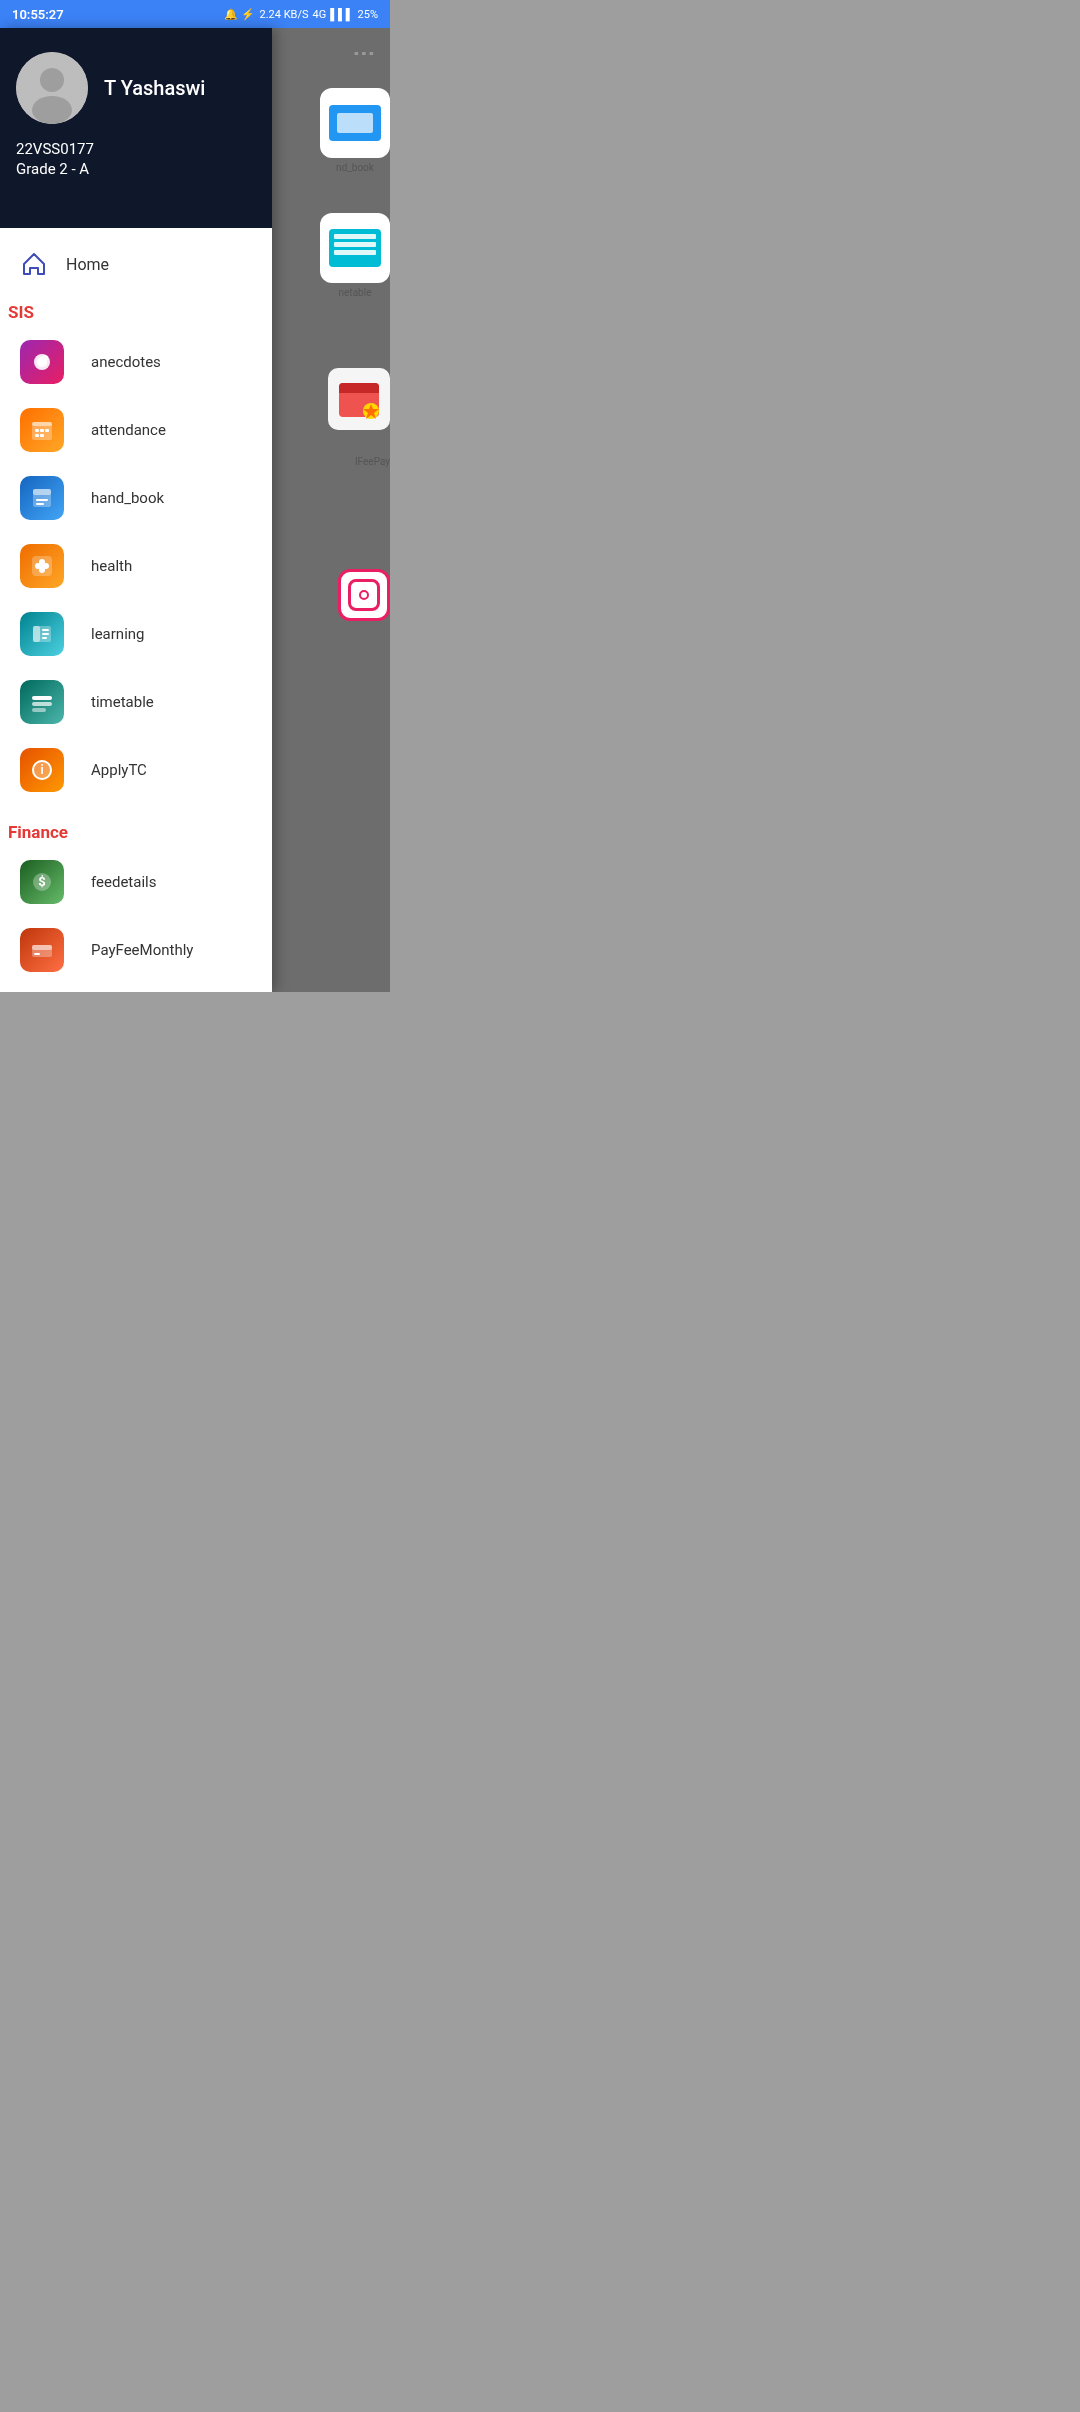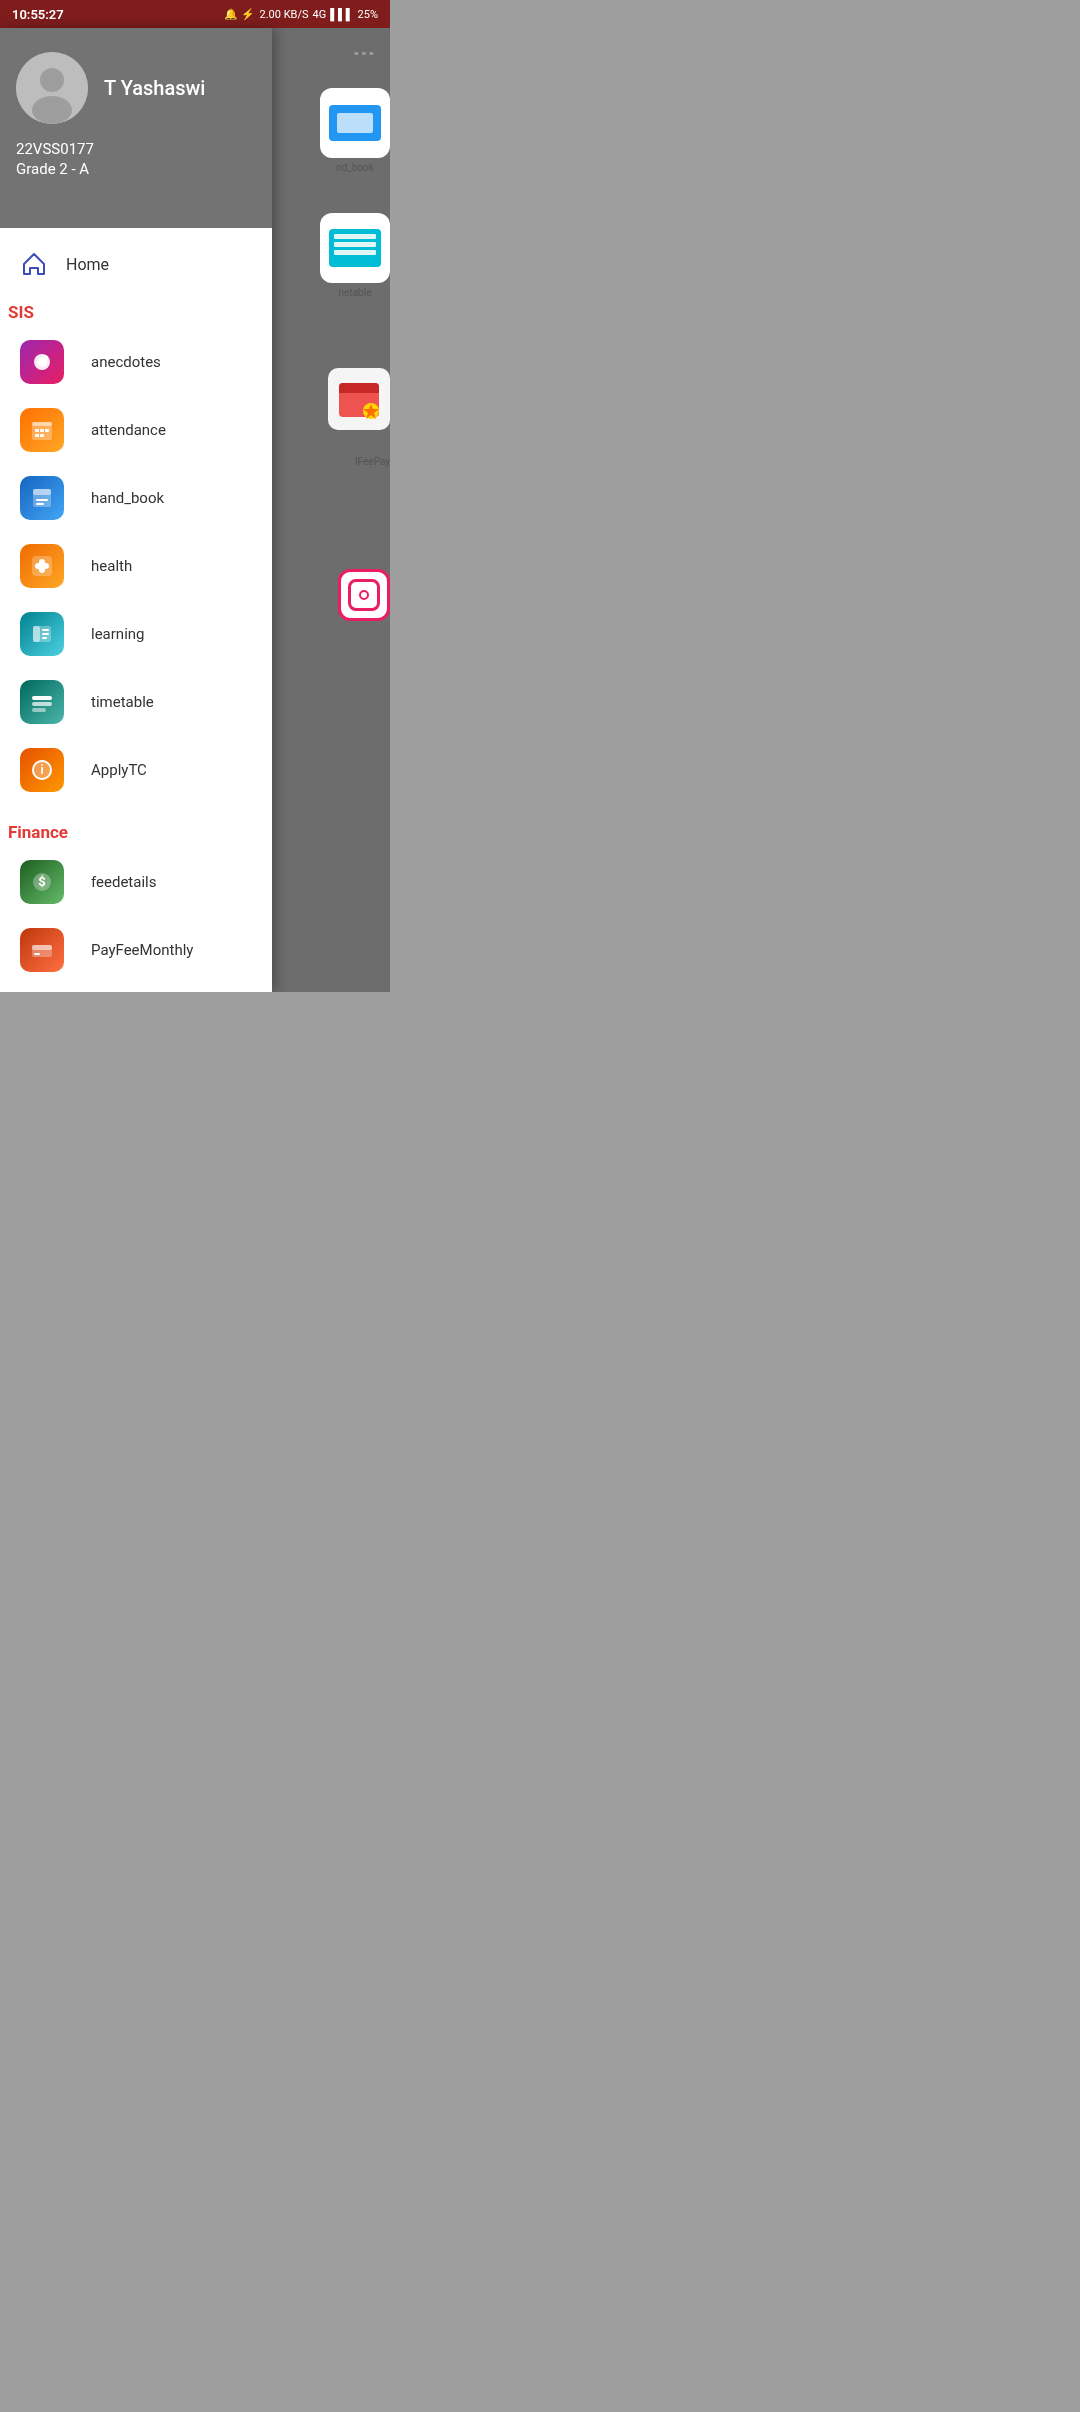--- a/index.html
+++ b/index.html
@@ -8,21 +8,21 @@
       width: 390px;
       min-height: 870px;
       font-family: 'Roboto', Arial, sans-serif;
       background: #9e9e9e;
       position: relative;
       overflow-x: hidden;
     }
 
     
     .status-bar {
-      background: #7f1d1d;
+      background: #3b82f6;
       color: white;
       display: flex;
       justify-content: space-between;
       align-items: center;
       padding: 6px 12px;
       font-size: 12px;
       height: 28px;
     }
     .status-left { font-weight: 600; font-size: 13px; }
     .status-right { display: flex; align-items: center; gap: 4px; font-size: 11px; }
@@ -53,21 +53,21 @@
       width: 272px;
       background: white;
       display: flex;
       flex-direction: column;
       min-height: 842px;
       box-shadow: 4px 0 12px rgba(0,0,0,0.3);
     }
 
     
     .profile-header {
-      background: #737373;
+      background: #0f172a;
       padding: 24px 16px 20px 16px;
       color: white;
       min-height: 200px;
     }
     .profile-top {
       display: flex;
       align-items: center;
       gap: 16px;
       margin-bottom: 16px;
     }
@@ -218,21 +218,21 @@
     }
   </style>
 </head>
 <body>
 
 <div class="status-bar">
   <span class="status-left">10:55:27</span>
   <div class="status-right">
     <span>🔔</span>
     <span>⚡</span>
-    <span>2.00 KB/S</span>
+    <span>2.24 KB/S</span>
     <span>4G</span>
     <span>▌▌▌</span>
     <span>25%</span>
   </div>
 </div>
 
 <div class="layout">
 
   <div class="background-panel">
 

